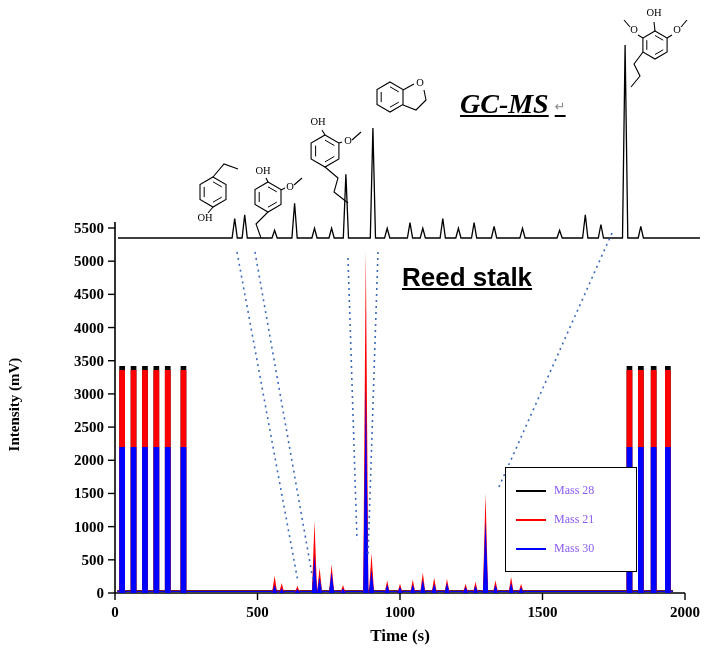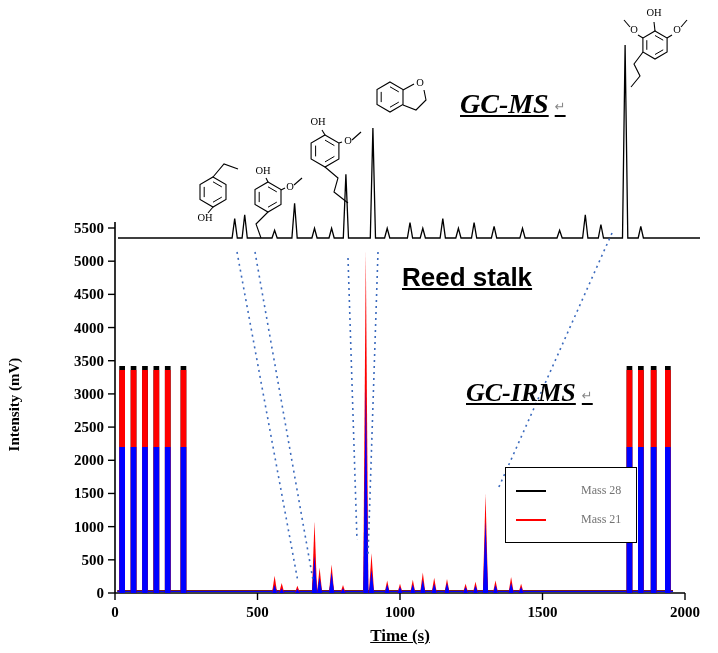--- a/index.html
+++ b/index.html
@@ -8,25 +8,25 @@
   .stage svg{position:absolute;left:0;top:0;}
   .lbl{position:absolute;white-space:nowrap;color:#000;text-decoration:underline;}
   .gcms-lbl{left:460px;top:88px;font:italic bold 28px "Liberation Serif",serif;}
   .sample-lbl{left:402px;top:262px;font:bold 26px "Liberation Sans",sans-serif;}
   .girms-lbl{left:466px;top:378px;font:italic bold 26px "Liberation Serif",serif;}
   .mark{font:13px "DejaVu Sans",sans-serif;color:#888;margin-left:6px;vertical-align:middle;font-style:normal;font-weight:normal;}
   .legend{position:absolute;left:505px;top:467px;width:132px;border:1px solid #000;
           padding:8px 0 8px 10px;box-sizing:border-box;background:#fff;}
   .legend-row{display:flex;align-items:center;height:29px;}
   .legend-line{display:inline-block;width:30px;height:2px;margin-right:8px;background:#000;}
-  .legend-label{font:12px "Liberation Serif",serif;color:#737373;margin-left:27px;}
+  .legend-label{font:12px "Liberation Serif",serif;color:#8b5cf6;}
   .ytitle{position:absolute;left:-66px;top:396px;width:160px;text-align:center;
           font:bold 15px "Liberation Serif",serif;transform:rotate(-90deg);}
   .xtitle{position:absolute;left:340px;top:626px;width:120px;text-align:center;
-          font:bold 17px "Liberation Serif",serif;text-decoration:underline;}
+          font:bold 17px "Liberation Serif",serif;}
 </style>
 </head>
 <body>
 
 <div class="stage">
   <svg id="plot" width="718" height="653">
       <line x1="115" y1="222" x2="115" y2="593" stroke="#000" stroke-width="1.6"></line>
       <line x1="115" y1="593" x2="685" y2="593" stroke="#000" stroke-width="1.6"></line>
       <line x1="108" y1="593" x2="115" y2="593" stroke="#000" stroke-width="1.4"></line>
       <text x="104" y="598" text-anchor="end" font-family="'Liberation Serif', serif" font-size="15" font-weight="bold" fill="#000">0</text>
@@ -212,30 +212,31 @@
       <line x1="378" y1="252" x2="368" y2="556" stroke="#3b6abd" stroke-width="1.6" stroke-dasharray="2 4"></line>
       <line x1="612" y1="233" x2="498" y2="489" stroke="#3b6abd" stroke-width="1.6" stroke-dasharray="2 4"></line>
     </svg>
 
   <div class="lbl gcms-lbl">
     <span>GC-MS</span><span class="mark">↵</span>
   </div>
 
   <div class="lbl sample-lbl">Reed stalk</div>
 
-  <div class="lbl girms-lbl">
-    <span>GC-IRMS</span><span class="mark">↵</span>
-  </div>
 
   <div class="legend">
     <div class="legend-row">
       <span class="legend-line" style="background: rgb(0, 0, 0);"></span>
       <span class="legend-label">Mass 28</span>
     </div>
     <div class="legend-row">
       <span class="legend-line" style="background: rgb(255, 0, 0);"></span>
       <span class="legend-label">Mass 21</span>
     </div>
+    <div class="legend-row">
+      <span class="legend-line" style="background: rgb(0, 0, 255);"></span>
+      <span class="legend-label">Mass 30</span>
+    </div>
   </div>
 
   <div class="ytitle">Intensity (mV)</div>
   <div class="xtitle">Time (s)</div>
 </div>
 
 </body></html>

